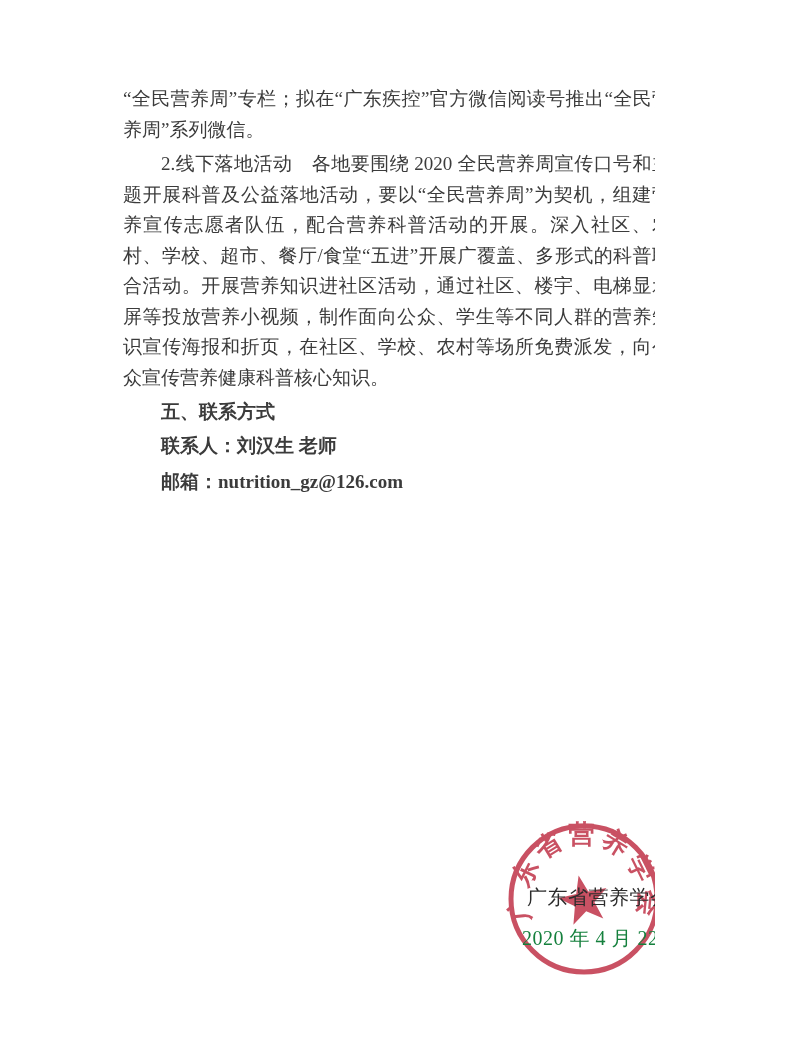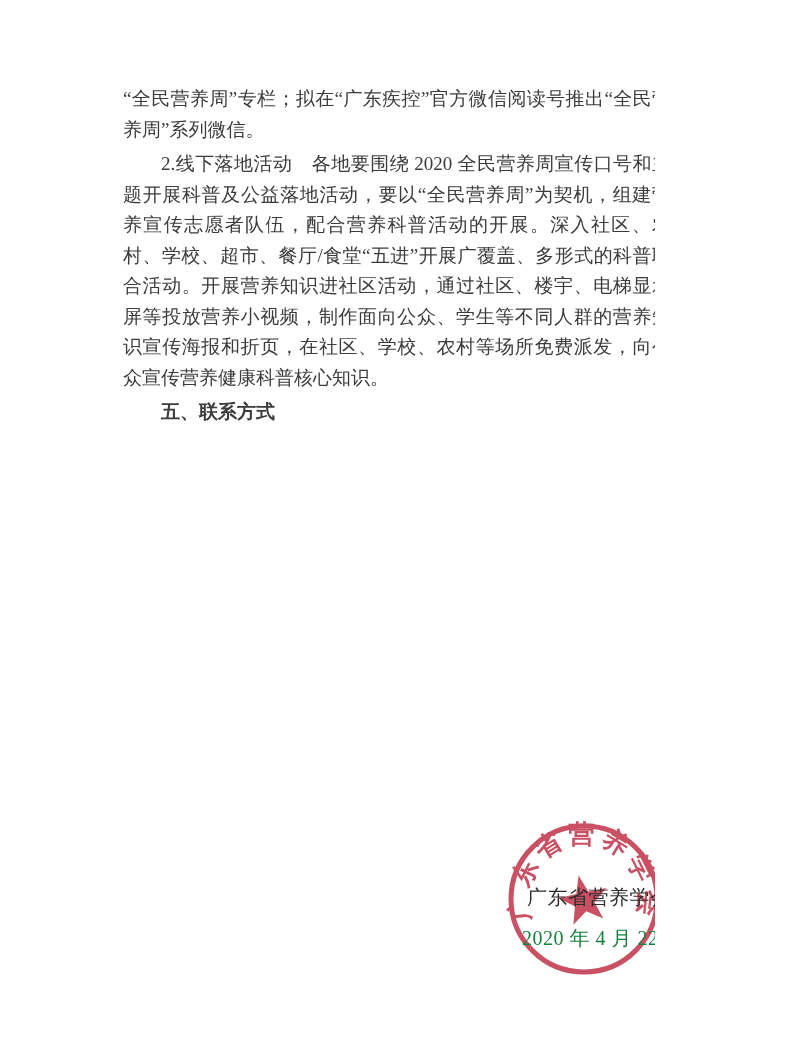--- a/index.html
+++ b/index.html
@@ -72,20 +72,22 @@
 </style>
 </head>
 <body>
 
 <div class="page">
 
   <div class="doc">
     <p class="noindent">“全民营养周”专栏；拟在“广东疾控”官方微信阅读号推出“全民营养周”系列微信。</p>
     <p>2.线下落地活动　各地要围绕 2020 全民营养周宣传口号和主题开展科普及公益落地活动，要以“全民营养周”为契机，组建营养宣传志愿者队伍，配合营养科普活动的开展。深入社区、农村、学校、超市、餐厅/食堂“五进”开展广覆盖、多形式的科普联合活动。开展营养知识进社区活动，通过社区、楼宇、电梯显示屏等投放营养小视频，制作面向公众、学生等不同人群的营养知识宣传海报和折页，在社区、学校、农村等场所免费派发，向公众宣传营养健康科普核心知识。</p>
     <h3 class="heading">五、联系方式</h3>
+    <p class="contact">联系人：刘汉生 老师</p>
+    <p class="contact">邮箱：nutrition_gz@126.com</p>
   </div>
 
   <svg class="seal" viewBox="0 0 156 156" xmlns="http://www.w3.org/2000/svg">
     <circle cx="78" cy="78" r="73" fill="none" stroke-width="5" stroke="#c23a4e"></circle>
     <path id="sealArcPath" d="M 27.2,101.7 A 56,56 0 1 1 128.8,101.7" fill="none"></path>
     <text class="arc-text" fill="#c23a4e">
       <textPath href="#sealArcPath" startOffset="50%" text-anchor="middle">广东省营养学会</textPath>
     </text>
     <polygon points="72.6,54.6 82.3,70.4 100.5,67.0 88.4,81.1 97.3,97.4 80.2,90.3 67.4,103.8 68.9,85.3 52.1,77.3 70.2,73.0" fill="#c23a4e"></polygon>
   </svg>

